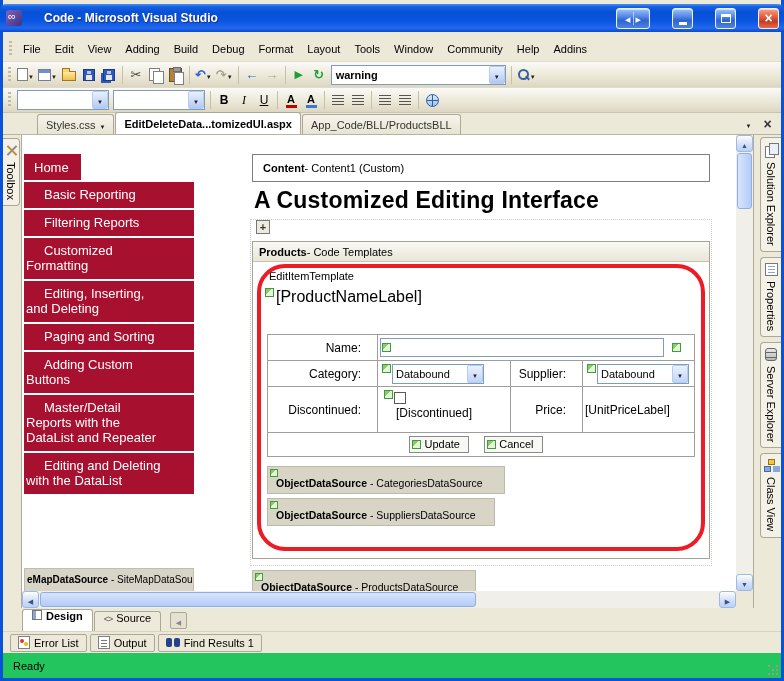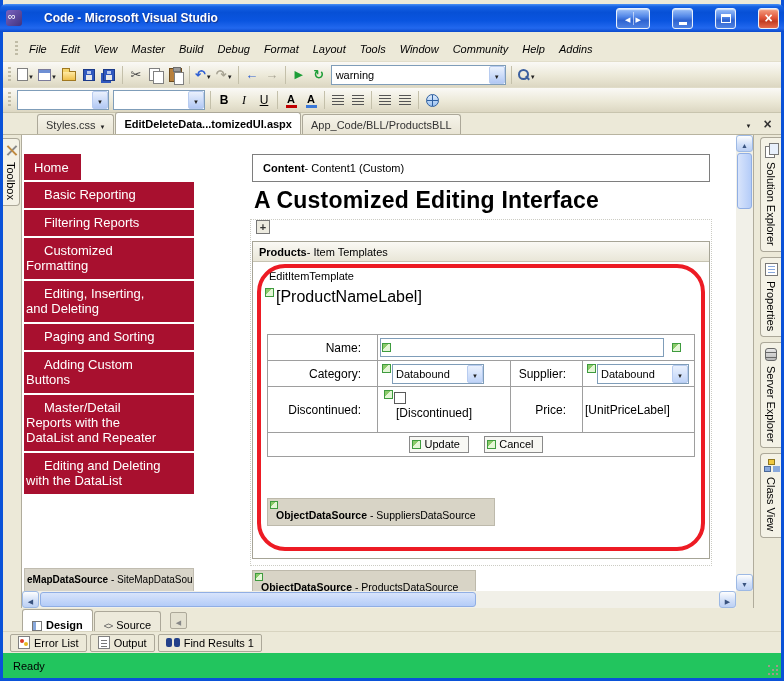--- a/index.html
+++ b/index.html
@@ -15,21 +15,21 @@
 .tbtn.split{width:34px;flex-basis:34px;}
 .tbtn.close{background:linear-gradient(180deg,#F3A183,#E1573C 45%,#C23C22 65%,#E66A4E 100%);}
 .g7::before{font-size:7px;}
 .g-left::before{content:"◀";}
 .g-right::before{content:"▶";}
 .tsep{width:1px;height:13px;background:rgba(255,255,255,.55);}
 .min-glyph{width:8px;height:3px;background:#fff;margin-top:10px;}
 .max-glyph{width:10px;height:9px;border:1px solid #fff;border-top-width:3px;}
 .g-close::before{content:"×";font-size:14px;font-weight:bold;line-height:1;}
 
-.menubar{height:26px;flex:0 0 26px;display:flex;align-items:center;padding-left:8px;background:#ECE9D8;border-bottom:1px solid #E2DECB;font-style:italic;}
+.menubar{height:26px;flex:0 0 26px;display:flex;align-items:center;padding-left:2px;background:#ECE9D8;border-bottom:1px solid #E2DECB;}
 .grip{width:3px;height:16px;margin:0 4px;background:repeating-linear-gradient(180deg,#C0BCA6 0 2px,transparent 2px 4px);flex:0 0 3px;}
 .menu-item{padding:3px 7px;cursor:default;}
 
 .toolbar{display:flex;align-items:center;background:linear-gradient(180deg,#FAF9F6,#ECE9D8 55%,#DCD7C2);padding-left:1px;}
 .tb1{height:26px;flex:0 0 26px;border-bottom:1px solid #E0DCC8;}
 .tb2{height:25px;flex:0 0 25px;border-bottom:1px solid #C8C4AE;}
 .tb-btn{height:22px;min-width:20px;display:inline-flex;align-items:center;justify-content:center;padding:0 2px;border-radius:2px;}
 .tb-sep{width:1px;height:18px;background:#C4C0AA;margin:0 3px;flex:0 0 1px;}
 .dd{display:inline-block;}
 .dd::before{content:"▼";font-size:6px;color:#222;}
@@ -52,21 +52,21 @@
 .ic-paste::after{content:"";position:absolute;left:4px;top:3px;width:8px;height:11px;background:#fff;border:1px solid #808080;}
 .g-undo::before{content:"↶";color:#2E5FD4;font-weight:bold;font-size:13px;}
 .g-redo::before{content:"↷";color:#A8A494;font-weight:bold;font-size:13px;}
 .g-back::before{content:"←";color:#2E5FD4;font-size:13px;}
 .g-fwd::before{content:"→";color:#A8A494;font-size:13px;}
 .g-play::before{content:"▶";color:#1E9E38;font-size:11px;}
 .g-sync::before{content:"↻";color:#1E9E38;font-weight:bold;font-size:13px;}
 .ic-find{width:13px;height:13px;}
 .ic-find::before{content:"";position:absolute;left:1px;top:1px;width:7px;height:7px;border:2px solid #3A5E9E;border-radius:50%;}
 .ic-find::after{content:"";position:absolute;left:8px;top:9px;width:5px;height:2px;background:#3A5E9E;trans{}form:rotate(45deg);transform:rotate(45deg);}
-.combo{display:inline-flex;align-items:center;height:20px;background:#fff;border:1px solid #7F9DB9;margin:0 2px;}
+.combo{display:inline-flex;align-items:center;height:20px;background:#fff;border:1px solid #7F9DB9;margin:0 2px;font-weight:bold;}
 .combo.find{width:175px;}
 .combo.fmt{width:92px;}
 .combo-val{flex:1;padding:0 4px;font-size:11px;white-space:nowrap;overflow:hidden;}
 .combo-btn{width:16px;align-self:stretch;border:1px solid #B8CCF0;border-radius:2px;background:linear-gradient(180deg,#EAF1FD,#C8D9F8 60%,#B2C8F4);display:flex;align-items:center;justify-content:center;}
 .g-b::before{content:"B";font-weight:bold;font-size:12px;}
 .g-i::before{content:"I";font-style:italic;font-family:"Liberation Serif",serif;font-size:12px;}
 .g-u::before{content:"U";text-decoration:underline;font-size:12px;}
 .ic-fcolor{width:13px;height:15px;text-align:center;}
 .ic-fcolor::before{content:"A";font-size:11px;font-weight:bold;}
 .ic-fcolor::after{content:"";position:absolute;left:1px;right:1px;bottom:0;height:3px;background:#C00000;}
@@ -158,21 +158,21 @@
 .btn-row{padding:2px 0 2px 2px !important;text-align:center;}
 .linkbox{display:inline-flex;align-items:center;gap:3px;border:1px solid #8A8A8A;background:#F8F8F4;padding:1px 8px 2px 2px;font-size:11px;margin-right:12px;}
 .ods{height:28px;background:#D8D4C6;border:1px solid #BDB9AB;font-size:10.5px;padding:10px 6px 0 8px;white-space:nowrap;overflow:hidden;}
 .ods .corner{position:absolute;left:2px;top:2px;width:8px;height:8px;}
 .ods.cats{left:14px;top:224px;width:238px;position:absolute;}
 .ods.sups{left:14px;top:256px;width:228px;position:absolute;}
 .ods.prods{left:230px;top:435px;width:224px;}
 .red-annotation{left:5px;top:110px;width:448px;height:287px;border:4px solid var(--annotation-red,#ED1B24);border-radius:28px;pointer-events:none;z-index:6;}
 
 .view-tabs{height:23px;flex:0 0 23px;background:#ECE9D8;display:flex;align-items:flex-end;padding-left:19px;}
-.vt{display:inline-flex;align-items:flex-end;gap:4px;height:20px;padding:0 9px;border:1px solid #ACA899;border-bottom:none;border-radius:3px 3px 0 0;background:#EDEADB;font-size:11px;margin-right:1px;}
+.vt{display:inline-flex;align-items:flex-start;gap:4px;height:20px;padding:0 9px;border:1px solid #ACA899;border-bottom:none;border-radius:3px 3px 0 0;background:#EDEADB;font-size:11px;margin-right:1px;}
 .vt.active{background:#fff;font-weight:bold;height:22px;}
 .ic-design{width:10px;height:10px;border:1px solid #777;background:linear-gradient(90deg,#88A8DC 3px,#fff 3px);}
 .g-src::before{content:"<>";font-size:9px;color:#555;letter-spacing:-1px;}
 .vt-scroll{width:17px;height:17px;margin:0 0 2px 8px;border:1px solid #ACA899;border-radius:2px;background:#E4E1D0;display:flex;align-items:center;justify-content:center;color:#888;}
 .vt-scroll span::before{font-size:7px;}
 .panel-tabs{height:22px;flex:0 0 22px;background:#ECE9D8;display:flex;align-items:center;gap:3px;padding-left:7px;border-top:1px solid #D8D4C0;}
 .ptab{display:inline-flex;align-items:center;gap:4px;height:18px;padding:0 7px;border:1px solid #ACA899;border-radius:2px;background:#ECE9D8;font-size:11px;}
 .ic-errorlist{width:12px;height:13px;background:#fff;border:1px solid #808080;position:relative;}
 .ic-errorlist::before{content:"";position:absolute;left:1px;top:2px;width:4px;height:4px;background:#D83C28;border-radius:50%;}
 .ic-errorlist::after{content:"";position:absolute;right:1px;bottom:2px;width:4px;height:4px;background:#E8B820;border-radius:50%;}
@@ -206,21 +206,21 @@
     <span class="tbtn close">
         <span class="g-close"></span>
       </span>
   </div>
 
   <div class="menubar">
     <span class="grip"></span>
     <span class="menu-item">File</span>
     <span class="menu-item">Edit</span>
     <span class="menu-item">View</span>
-    <span class="menu-item">Master</span>
+    <span class="menu-item">Adding</span>
     <span class="menu-item">Build</span>
     <span class="menu-item">Debug</span>
     <span class="menu-item">Format</span>
     <span class="menu-item">Layout</span>
     <span class="menu-item">Tools</span>
     <span class="menu-item">Window</span>
     <span class="menu-item">Community</span>
     <span class="menu-item">Help</span>
     <span class="menu-item">Addins</span>
   </div>
@@ -410,21 +410,21 @@
           <span class="move-glyph">
               <span class="g-plus"></span>
             </span>
           <span class="st-glyph st2">
               <span class="g-st"></span>
             </span>
 
           <div class="datalist-box">
             <div class="products-bar">
               <span class="b">Products</span>
-                <span> - Item Templates</span>
+                <span> - Code Templates</span>
             </div>
             <div class="template-label">EditItemTemplate</div>
             <div class="pn-label">
               <span class="glyph"></span>
               <span>[ProductNameLabel]</span>
             </div>
 
             <table class="edit-table">
               <colgroup>
                   <col style="width:110px">
@@ -488,20 +488,24 @@
                       </span>
                   <span class="linkbox">
                         <span class="glyph"></span>
                         <span>Cancel</span>
                       </span>
                 </td>
               </tr>
             </tbody>
               </table>
 
+            <div class="ods cats">
+              <span class="glyph corner"></span>
+              <span class="b">ObjectDataSource</span><span> - CategoriesDataSource</span>
+            </div>
             <div class="ods sups">
               <span class="glyph corner"></span>
               <span class="b">ObjectDataSource</span><span> - SuppliersDataSource</span>
             </div>
           </div>
 
           <div class="red-annotation"></div>
         </div>
 
         <div class="ods prods">

